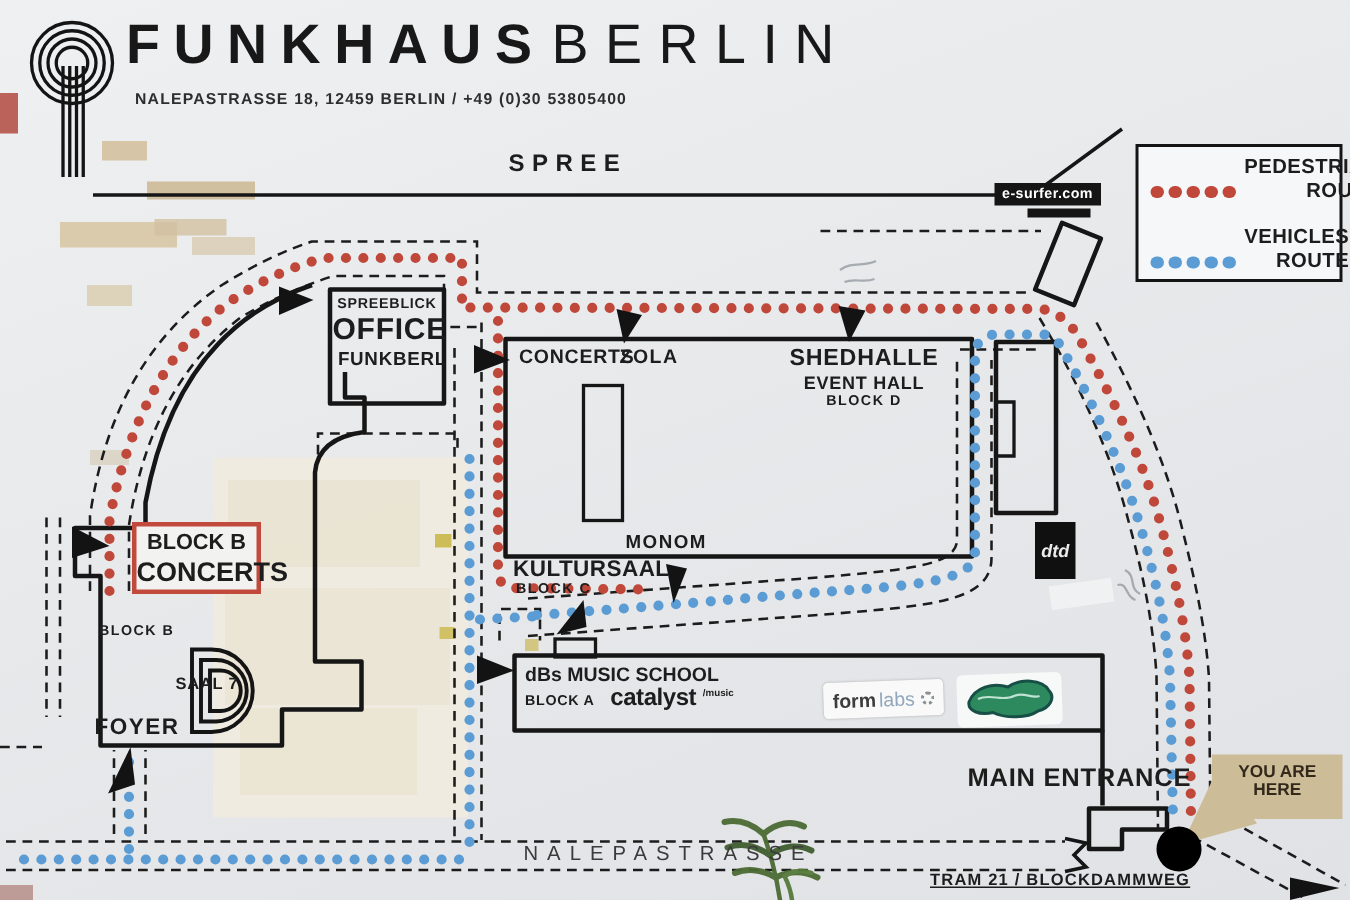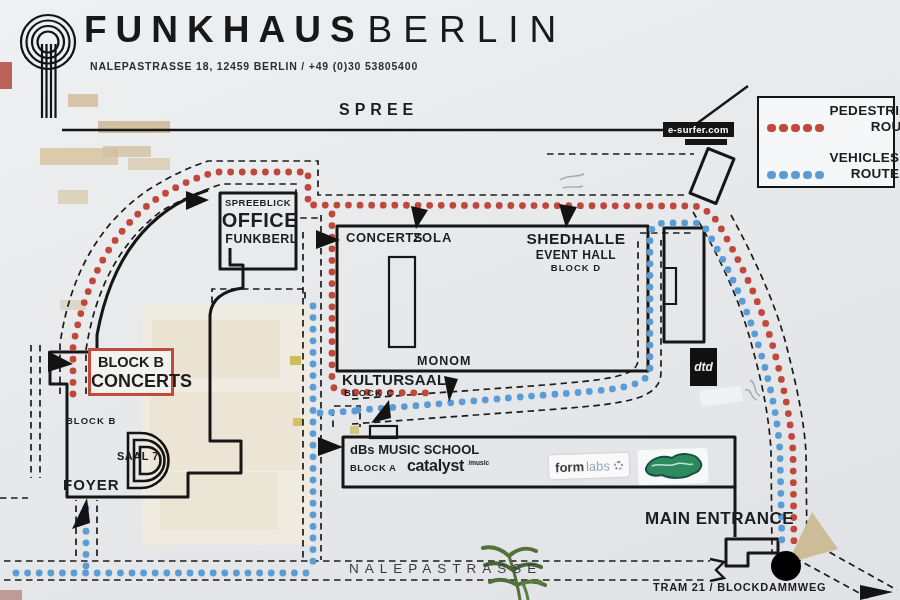--- a/index.html
+++ b/index.html
@@ -250,17 +250,21 @@
   <div class="ov sticker" style="left:549px;top:454px;width:80px;height:24px;transform:rotate(-2deg);">
     <span style="font-size:13px;font-weight:700;color:#3d3d3d;">form</span>
       <span style="font-size:13px;color:#91a7bc;">labs</span>
     <span class="gear"></span>
   </div>
 
   <div class="ov dtd" style="left:690px;top:348px;">dtd</div>
 
   <div class="ov" style="left:645px;top:509px;font-size:17px;font-weight:600;letter-spacing:.5px;">MAIN ENTRANCE</div>
 
+  <div class="ov c yah" style="left:808px;top:503px;width:87px;height:43px;padding-top:6px;">
+    <div style="font-size:11.5px;font-weight:700;">YOU ARE</div>
+    <div style="font-size:11.5px;font-weight:700;">HERE</div>
+  </div>
 
   <div class="ov" style="left:349px;top:561px;font-size:13.5px;font-weight:500;letter-spacing:6px;color:#3b3b3b;">NALEPASTRASSE</div>
-  <div class="ov" style="left:653px;top:581px;font-size:11px;font-weight:600;letter-spacing:.8px;">TRAM 21 / BLOCKDAMMWEG</div>
+  <div class="ov" style="left:620px;top:581px;font-size:11px;font-weight:600;letter-spacing:.8px;text-decoration:underline;">TRAM 21 / BLOCKDAMMWEG</div>
 
 </div>
 
 </body></html>

